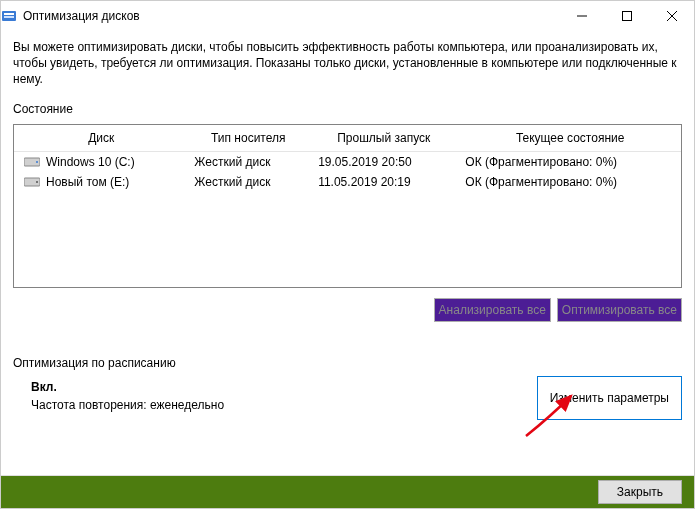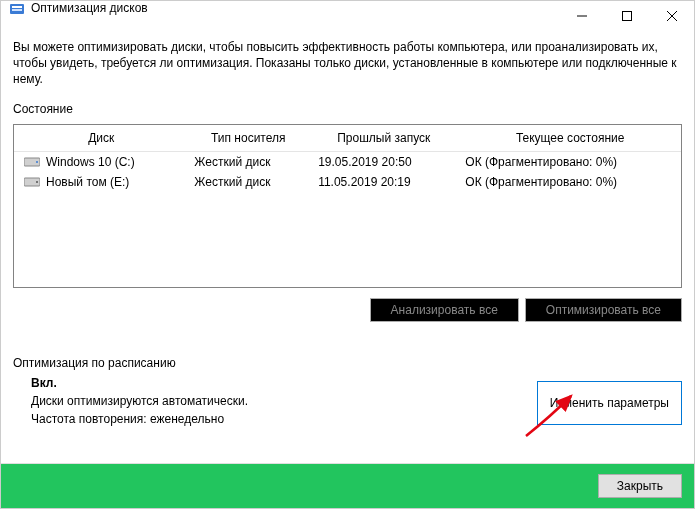--- a/index.html
+++ b/index.html
@@ -1,38 +1,38 @@
 <!DOCTYPE html>
 <html><head>
 <meta charset="utf-8">
 <style>
 *{box-sizing:border-box;margin:0;padding:0;font-family:"Segoe UI",Tahoma,sans-serif;font-size:12px;color:#000}
 body{background:#fff;width:695px;height:509px;position:relative;border:1px solid #ccc;overflow:hidden}
-.titlebar{height:30px;display:flex;padding-left:8px}
+.titlebar{height:30px;display:flex;align-items:center;padding-left:0}
 .titlebar .app-icon{width:16px;height:16px;margin-right:6px}
 .titlebar .title{flex:1}
 .win-controls{display:flex;height:100%}
 .win-btn{width:45px;display:flex;align-items:center;justify-content:center;cursor:default}
 .content{padding:8px 12px 0 12px}
 .desc{line-height:1.35;margin-bottom:14px}
 .section-label{margin-bottom:8px}
 .drive-box{border:1px solid #828282;height:164px;overflow:auto}
 .drive-table{width:100%;border-collapse:collapse}
 .drive-table th{text-align:center;font-weight:400;padding:6px 6px 6px 10px;border-bottom:1px solid #e5e5e5}
 .drive-table td{padding:3px 6px 3px 10px;white-space:nowrap}
 .drive-icon{display:inline-block;width:16px;height:12px;margin-right:6px;vertical-align:-2px}
 .btn-row{display:flex;justify-content:flex-end;gap:6px;margin-top:10px}
-.btn{border:1px solid #adadad;background:#000000;padding:4px 20px;min-width:110px;text-align:center;color:#888;cursor:default}
+.btn{border:1px solid #adadad;background:#4c1d95;padding:4px 4px;min-width:110px;text-align:center;color:#888;cursor:default}
 .sched{margin-top:34px}
 .sched .row{display:flex;align-items:center;margin-top:6px}
 .sched-left{flex:1;padding-left:18px}
 .sched-left p{margin-bottom:4px}
 .status-on{font-weight:700;margin-bottom:4px}
 .btn-change{border:1px solid #0078d7;background:#fff;padding:14px 12px;cursor:pointer}
-.footer{position:absolute;left:0;right:0;bottom:0;border-top:1px solid #dfdfdf;padding:10px 12px;display:flex;justify-content:flex-end;background:#22c55e}
+.footer{position:absolute;left:0;right:0;bottom:0;border-top:1px solid #dfdfdf;padding:4px 12px;display:flex;justify-content:flex-end;background:#4d7c0f}
 .btn-close{border:1px solid #adadad;background:#e1e1e1;padding:4px 18px;cursor:pointer}
 .arrow{position:absolute;left:520px;top:390px;pointer-events:none}
 </style>
 </head>
 <body>
 
 <div class="titlebar">
   <span class="app-icon">
     <svg width="16" height="16" viewBox="0 0 16 16">
         <rect x="1" y="3" width="14" height="10" rx="1" fill="#3a7bd5"></rect>
@@ -101,21 +101,20 @@
   <div class="btn-row">
     <div class="btn">Анализировать все</div>
     <div class="btn">Оптимизировать все</div>
   </div>
 
   <div class="sched">
     <p>Оптимизация по расписанию</p>
     <div class="row">
       <div class="sched-left">
         <p class="status-on">Вкл.</p>
-        <p>Диски оптимизируются автоматически.</p>
         <p>Частота повторения: еженедельно</p>
       </div>
       <div>
         <button class="btn-change">Изменить параметры</button>
       </div>
     </div>
   </div>
 </div>
 
 <svg class="arrow" width="60" height="50">

